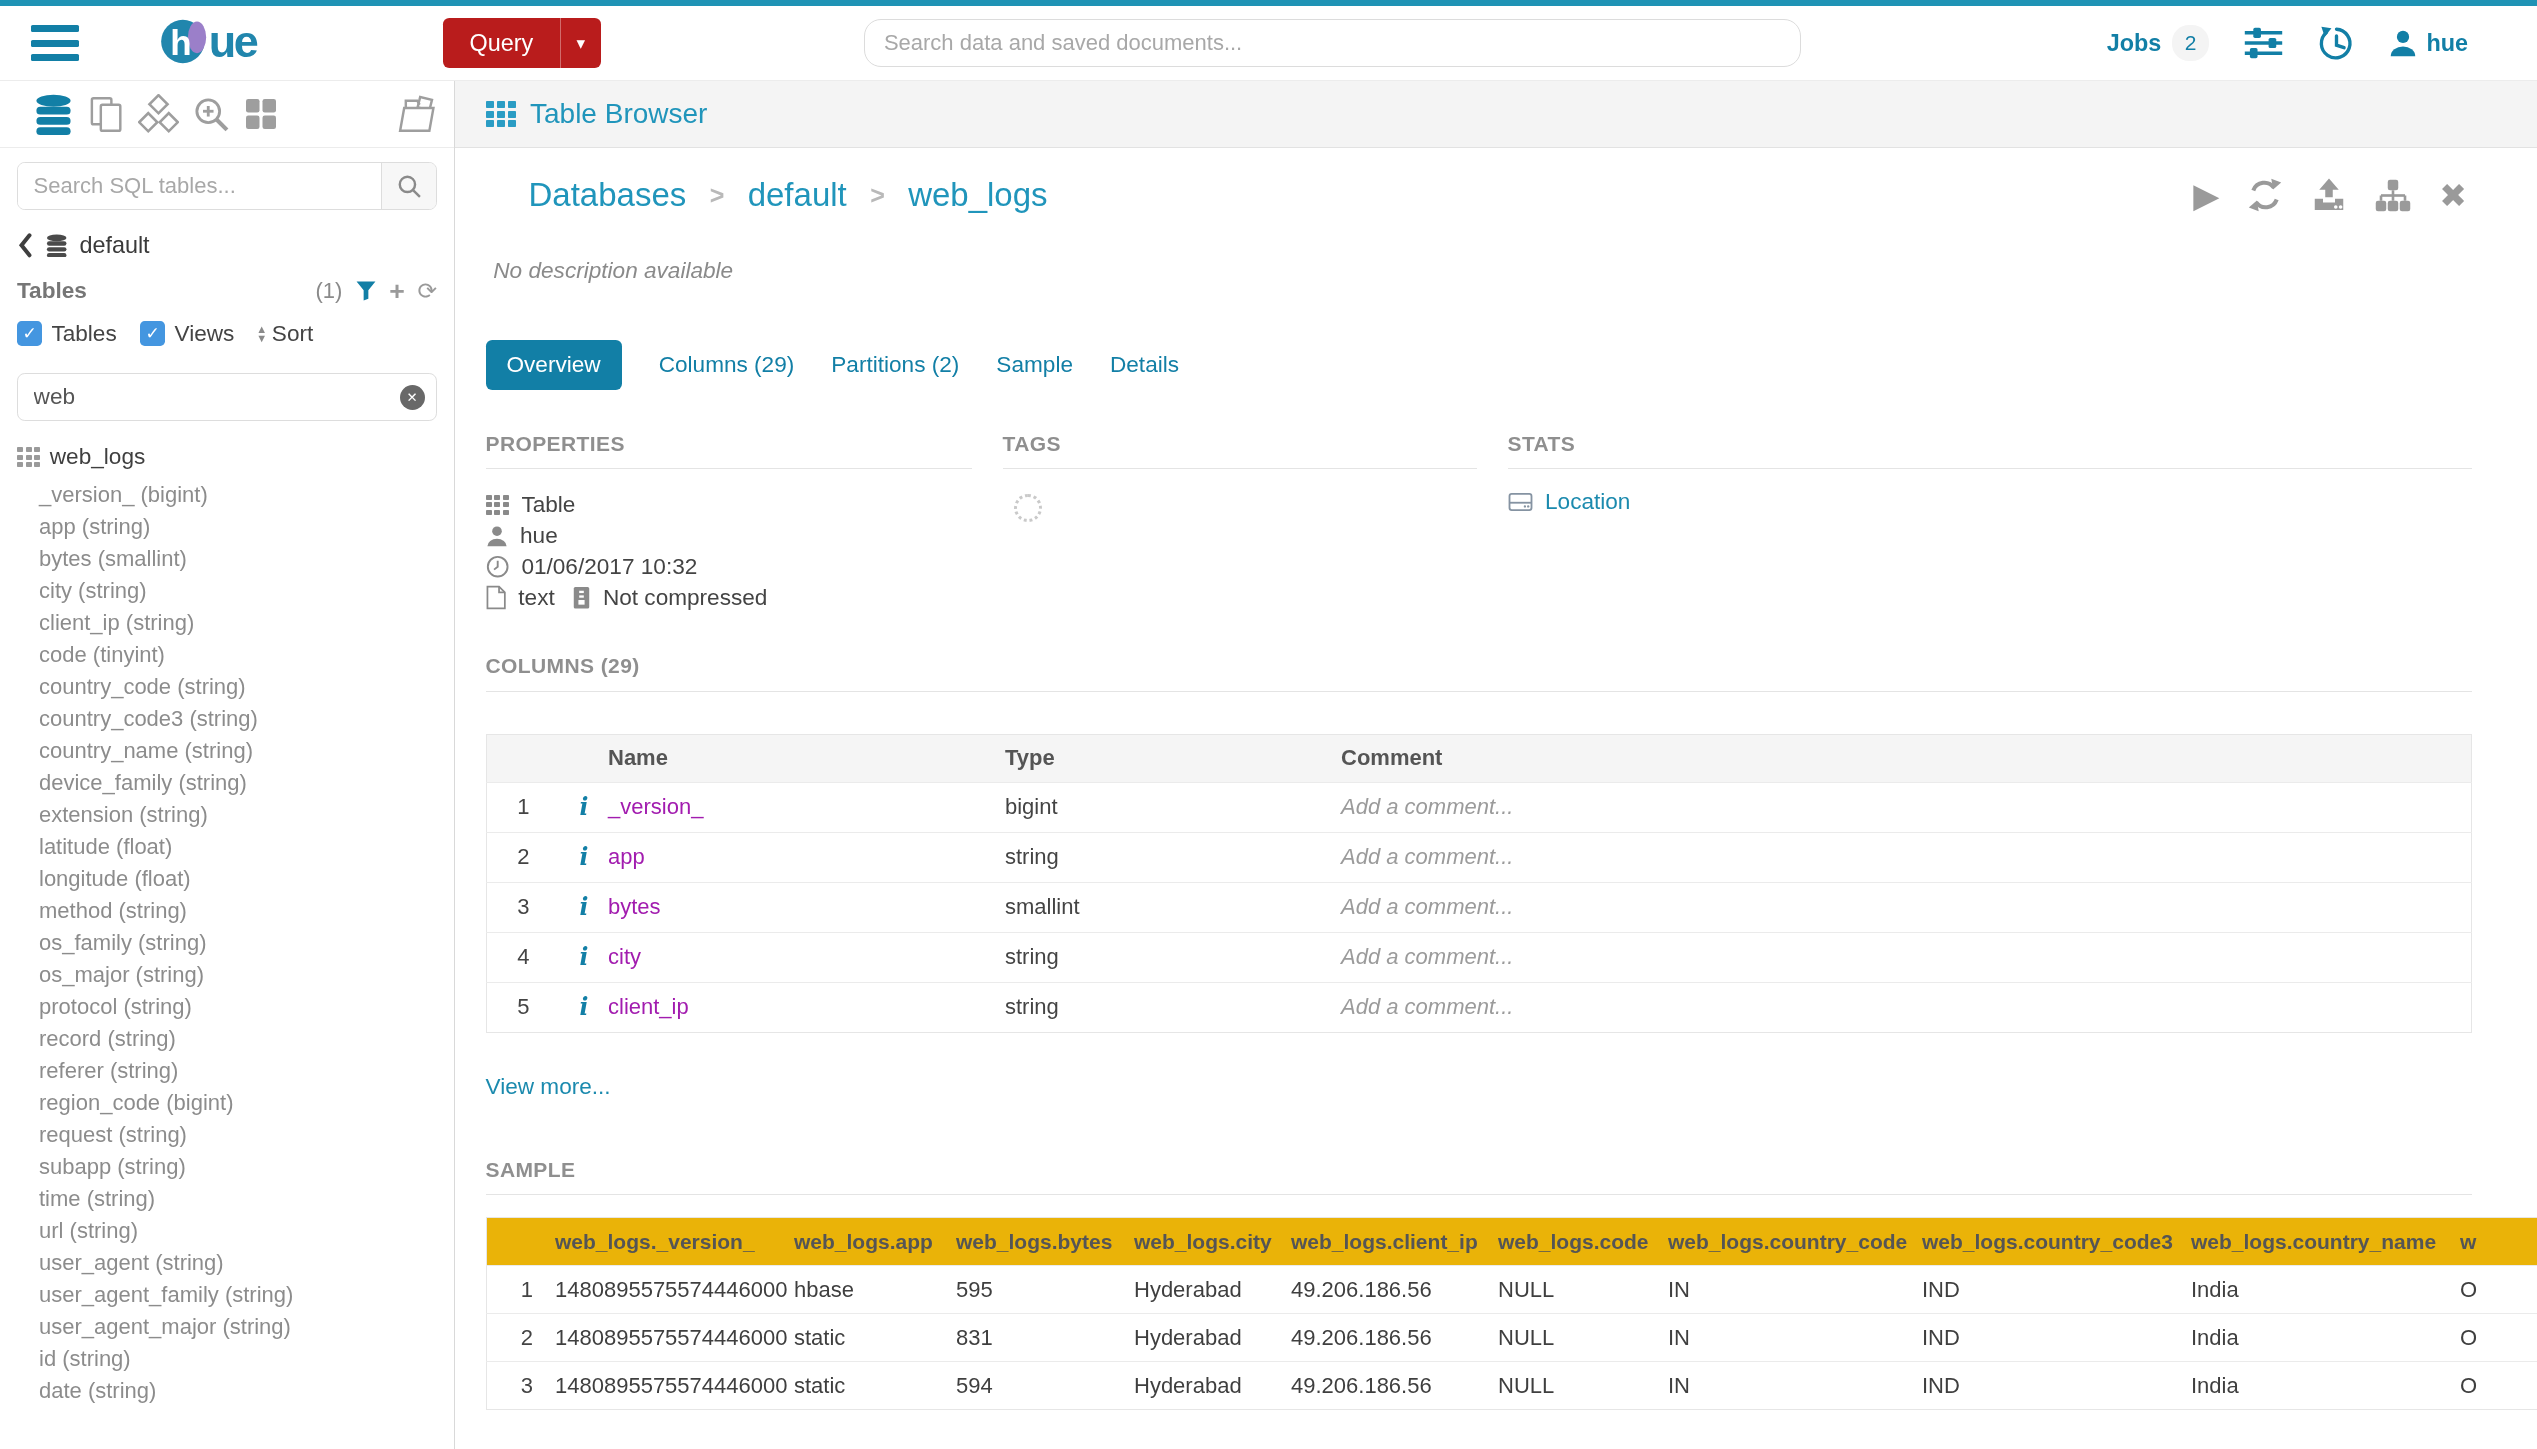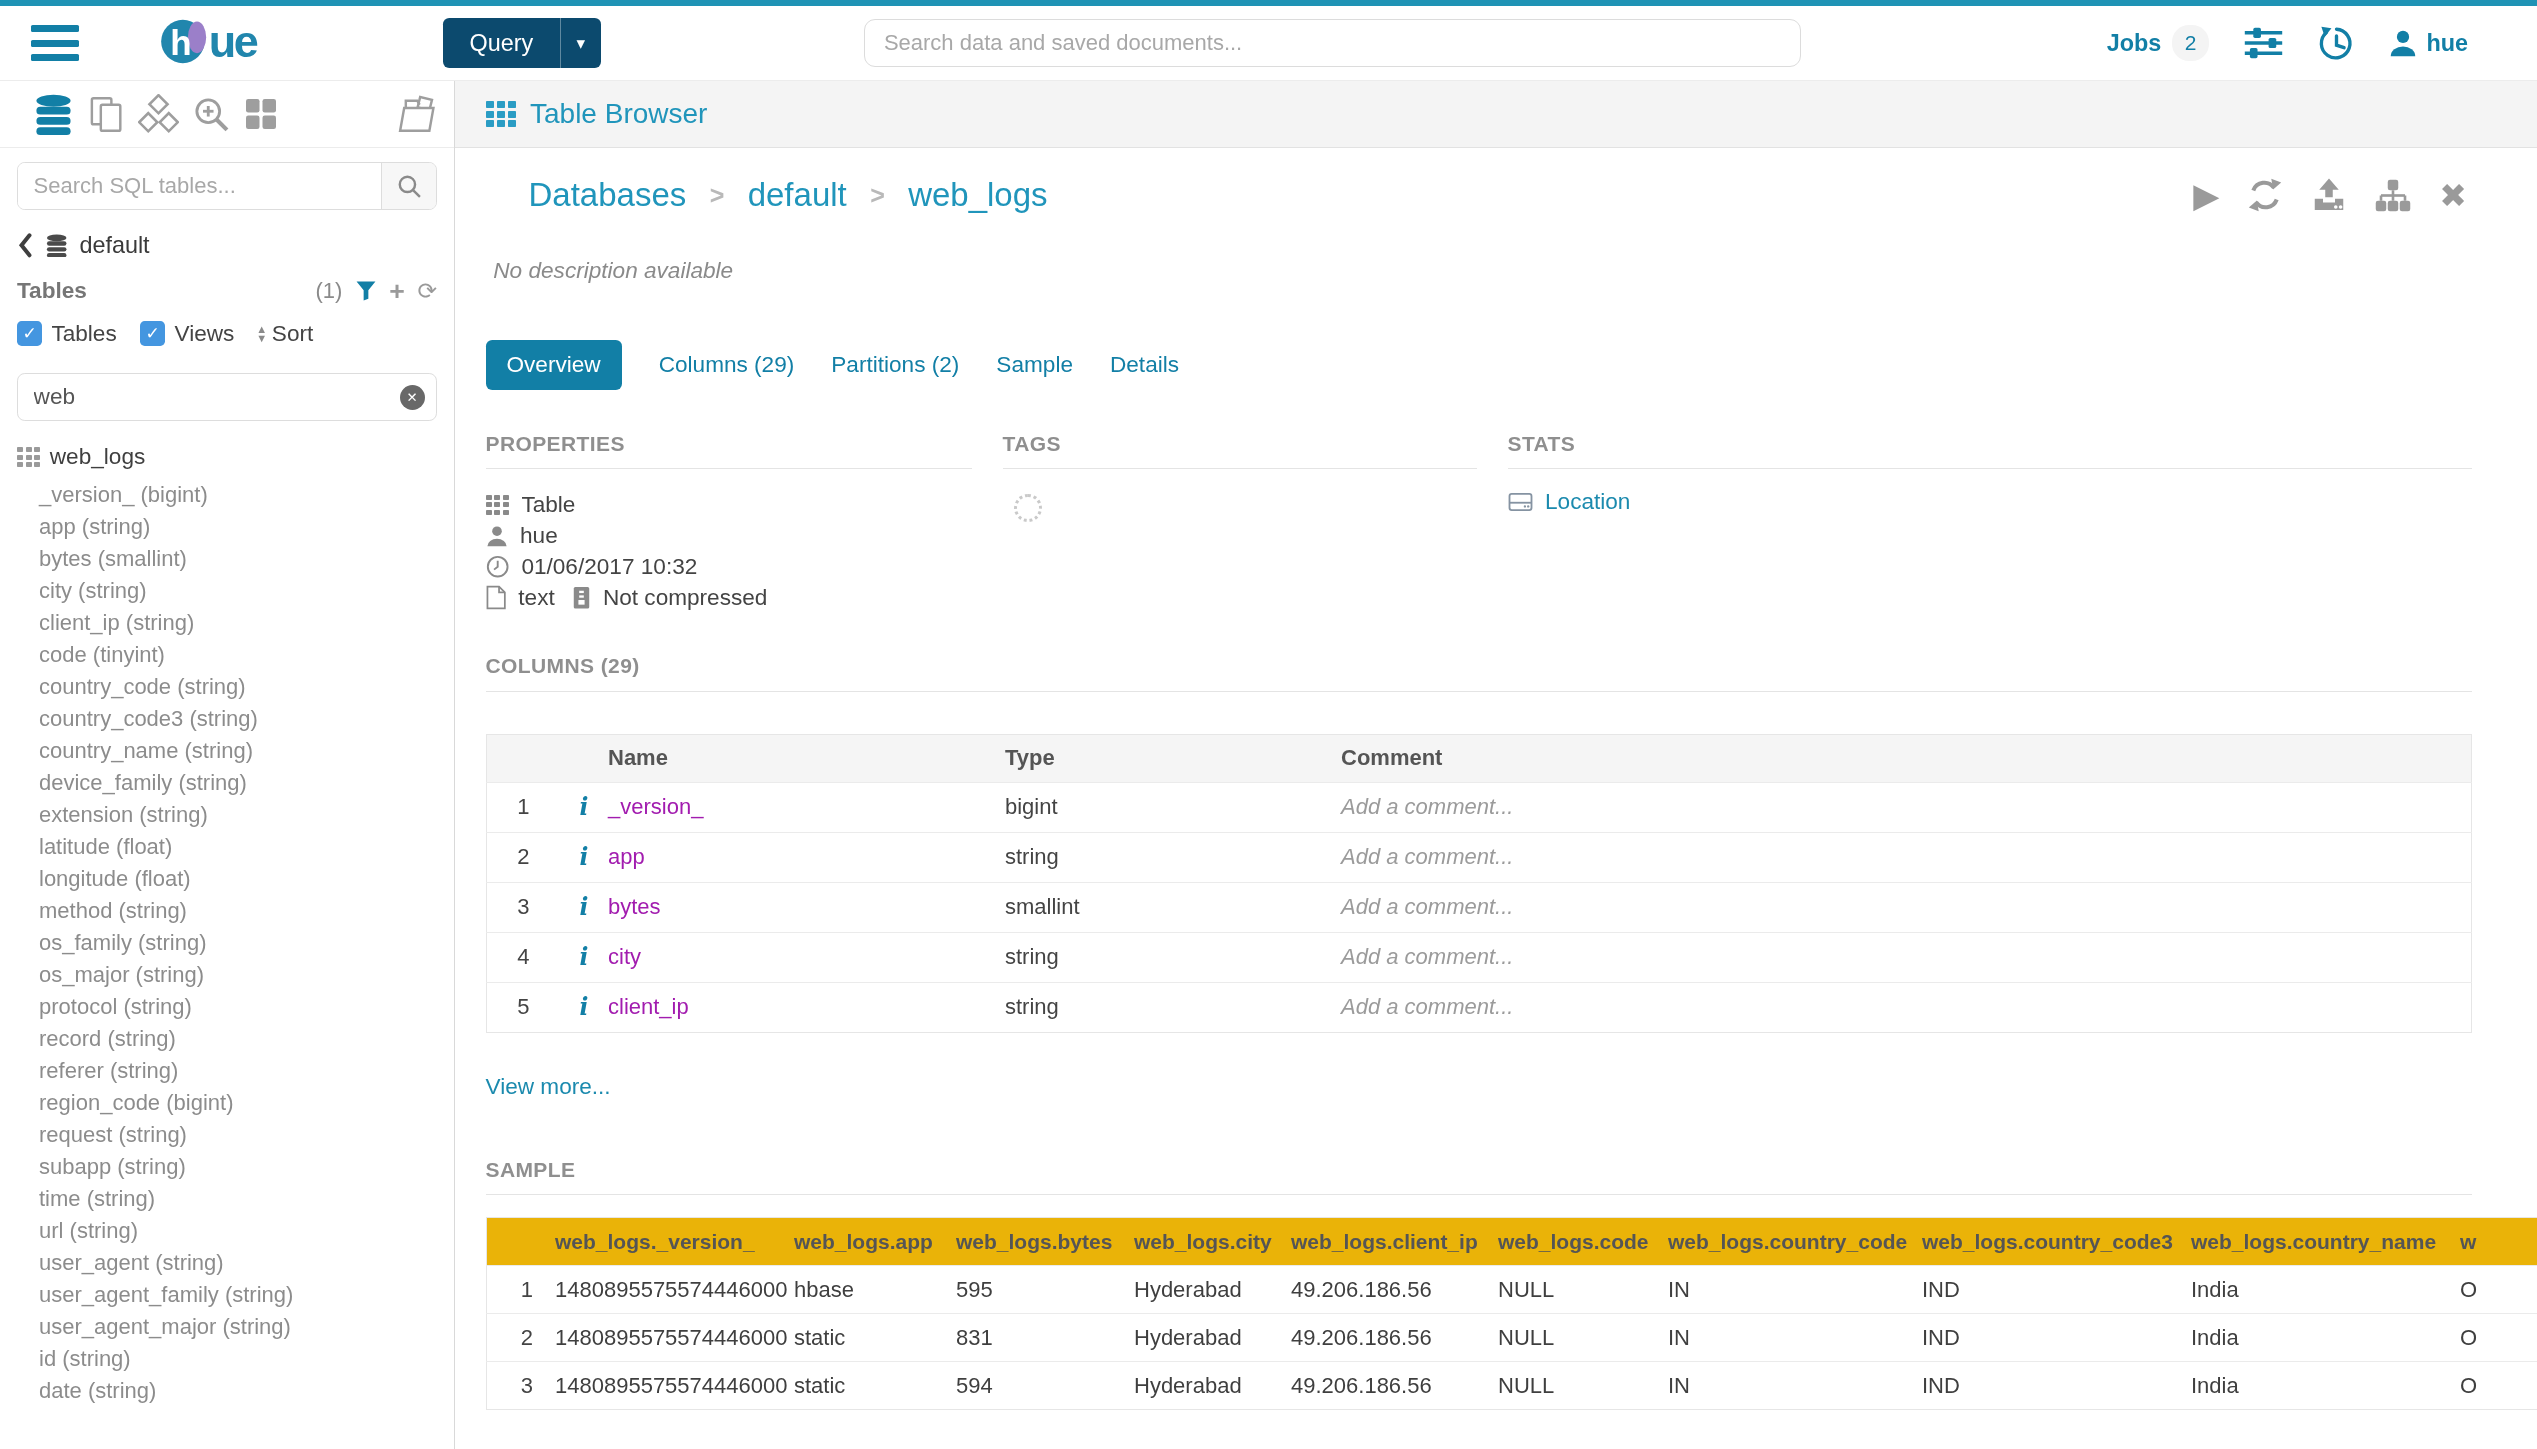--- a/index.html
+++ b/index.html
@@ -5,27 +5,27 @@
   * { margin:0; padding:0; box-sizing:border-box; }
   html,body { width:2538px; height:1450px; overflow:hidden; background:#fff;
     font-family:"Liberation Sans", sans-serif; color:#444; }
   .topstrip { height:6.2px; background:#1f93b5; }
   
   .topnav { height:75px; display:flex; align-items:center; padding:0 70px 0 31px;
     background:#fff; border-bottom:0.8px solid #ececec; }
   .hamburger { width:48px; display:flex; flex-direction:column; gap:7.8px; cursor:pointer; }
   .hamburger .bar { height:7px; background:#127fa6; border-radius:1.6px; }
   .logo { margin-left:55px; }
-  .query-btn { display:flex; align-items:center; background:#0c4a6e; border-radius:6.2px;
+  .query-btn { display:flex; align-items:center; background:#b91c1c; border-radius:6.2px;
     height:50px; margin-left:98px; overflow:hidden; }
   .query-main { padding:0 26.6px; color:#fff; font-size:23.4px; }
   .query-caret { width:41px; height:50px; border-left:0.8px solid rgba(255,255,255,.35);
     display:flex; align-items:center; justify-content:center; color:#fff; font-size:17px; }
   .global-search { margin-left:263px; width:937px; height:48px; border:0.8px solid #dcdcdc;
-    border-radius:11px; font-size:22px; padding:4px 19px; color:#666; outline:none;
+    border-radius:17px; font-size:22px; padding:4px 19px; color:#666; outline:none;
     font-family:"Liberation Sans",sans-serif; }
   .global-search::placeholder { color:#a8a8a8; }
   .nav-right { margin-left:auto; display:flex; align-items:center; gap:34px; }
   .jobs { display:flex; align-items:center; gap:11px; }
   .jobs-label { color:#127fa6; font-size:23.4px; font-weight:bold; }
   .jobs-badge { background:#f4f4f4; border-radius:17px; padding:6.2px 12.5px; color:#127fa6; font-size:21px; }
   .user { display:flex; align-items:center; gap:9.4px; }
   .user-label { color:#127fa6; font-size:23.4px; font-weight:bold; }
   
   .body-row { display:flex; height:1368px; }

